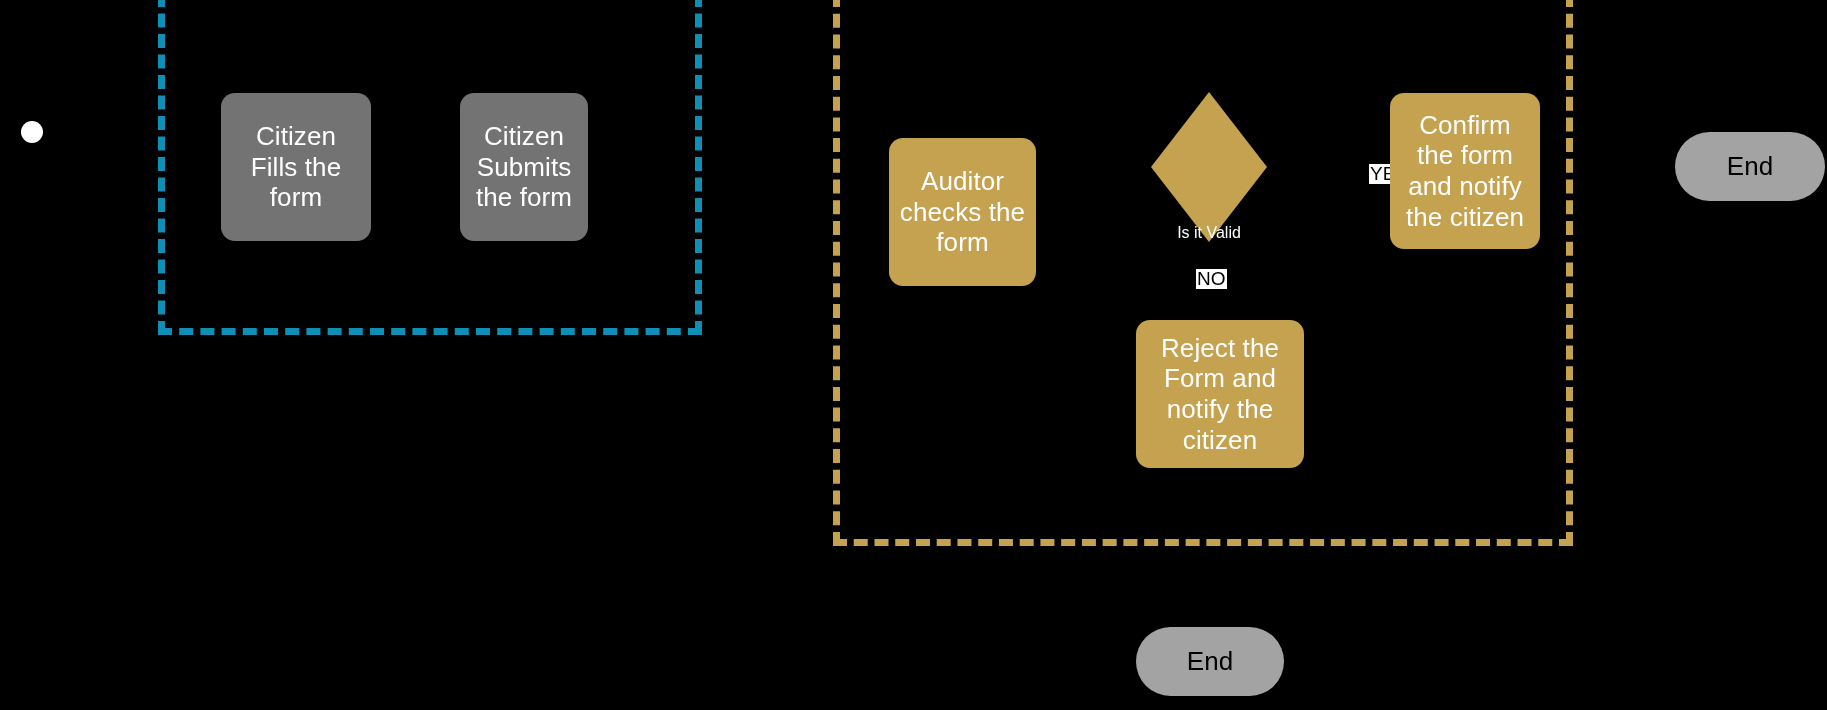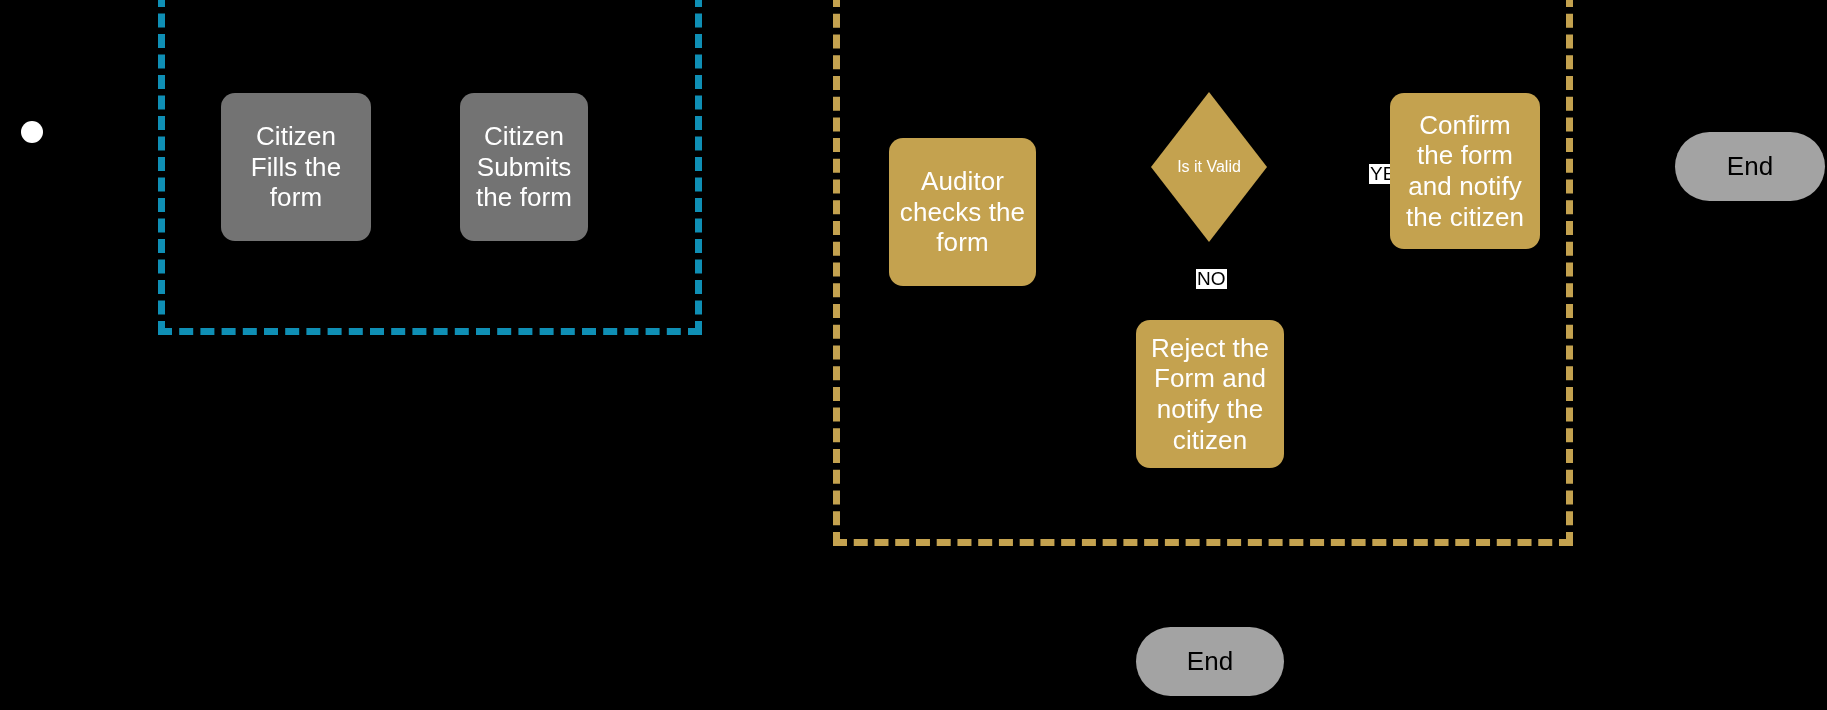--- a/index.html
+++ b/index.html
@@ -45,21 +45,21 @@
     font-size: 26px;
     letter-spacing: 0.1px;
   }
   .node-blue { background: #737373; }
   .node-gold { background: #C4A24F; }
 
   
   .decision {
     position: absolute;
     display: flex;
-    align-items: center;
+    align-items: flex-end;
     justify-content: center;
   }
   .decision .diamond-shape {
     position: absolute;
     inset: 0;
     background: #C4A24F;
     clip-path: polygon(50% 0%, 100% 50%, 50% 100%, 0% 50%);
   }
   .decision .diamond-label {
     position: relative;
@@ -122,19 +122,19 @@
     <div class="diamond-shape"></div>
     <span class="diamond-label">Is it Valid</span>
   </div>
 
   <div class="edge-label" style="left:1369px; top:156px;margin-top:8px;">YES</div>
 
   <div class="edge-label" style="left:1196px; top:269px;">NO</div>
 
   <div class="node node-gold" style="left:1390px; top:93px; width:150px; height:156px;">Confirm the form and notify the citizen</div>
 
-  <div class="node node-gold" style="left:1136px; top:320px; width:148px; height:148px;">Reject the Form and notify the citizen</div>
+  <div class="node node-gold" style="left:1136px; top:320px; width:168px; height:148px;">Reject the Form and notify the citizen</div>
 
   <div class="terminator" style="left:1675px; top:132px; width:150px; height:69px;">End</div>
 
   <div class="terminator" style="left:1136px; top:627px; width:148px; height:69px;">End</div>
 
 </div>
 
 </body></html>

